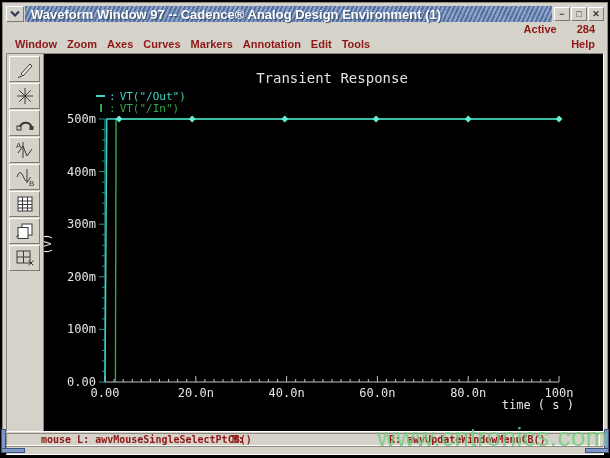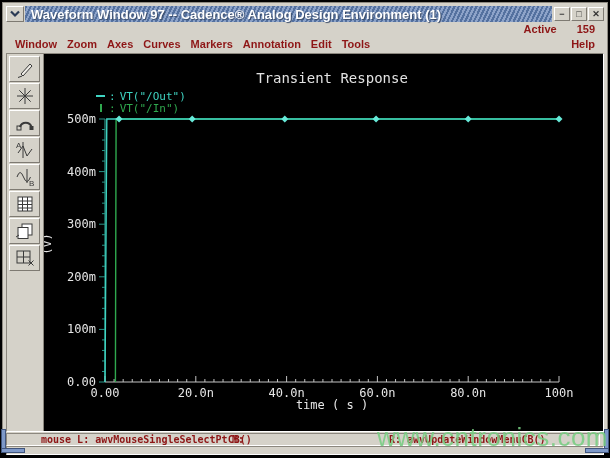--- a/index.html
+++ b/index.html
@@ -35,21 +35,21 @@
   .tool-btn svg{display:block;}
   .plot{position:relative;flex:1;background:#000;overflow:hidden;}
   .plot-title{position:absolute;left:61px;width:454px;top:16px;text-align:center;color:#e2e2e2;
       font-size:14px;font-family:"DejaVu Sans Mono",monospace;}
   .legend{position:absolute;left:52px;top:36px;font-family:"DejaVu Sans Mono",monospace;font-size:11px;}
   .legend-item{height:12px;display:flex;align-items:center;gap:4px;white-space:nowrap;}
   .lg-mark{display:inline-block;}
   .lg-dash{width:9px;height:2px;}
   .lg-bar{width:2px;height:8px;margin:0 3.5px;}
   .plot-svg{position:absolute;left:0;top:0;}
-  .xlabel{position:absolute;left:61px;width:454px;top:344px;text-align:center;color:#e6e6e6;
+  .xlabel{position:absolute;left:76px;width:454px;top:344px;text-align:right;color:#e6e6e6;
       font-size:12px;font-family:"DejaVu Sans Mono",monospace;}
   .ylabel{position:absolute;left:-8px;top:183px;color:#e6e6e6;font-size:12px;
       font-family:"DejaVu Sans Mono",monospace;transform:rotate(-90deg);}
   
   .statusbar{position:absolute;left:3px;right:7px;top:430px;height:13px;background:#d5d2c9;
       border:1px solid;border-color:#8b877e #fff #fff #8b877e;font-family:"DejaVu Sans Mono",monospace;
       font-size:10px;font-weight:bold;color:#8e1616;}
   .statusbar span{position:absolute;top:0px;white-space:nowrap;}
   .st-left{left:34px;} .st-mid{left:225px;} .st-right{left:382px;}
   .promptbar{position:absolute;left:3px;right:3px;top:443px;height:9px;background:#d5d2c9;
@@ -82,21 +82,21 @@
       <div class="title-stripe">
         <span class="title-text">Waveform Window 97 -- Cadence® Analog Design Environment (1)</span>
       </div>
       <div class="win-btn">−</div>
       <div class="win-btn">□</div>
       <div class="win-btn">✕</div>
     </div>
 
     <div class="activebar">
       <span>Active</span>
-      <span>159</span>
+      <span>284</span>
     </div>
 
     <div class="menubar">
       <span>Window</span>
       <span>Zoom</span>
       <span>Axes</span>
       <span>Curves</span>
       <span>Markers</span>
       <span>Annotation</span>
       <span>Edit</span>

